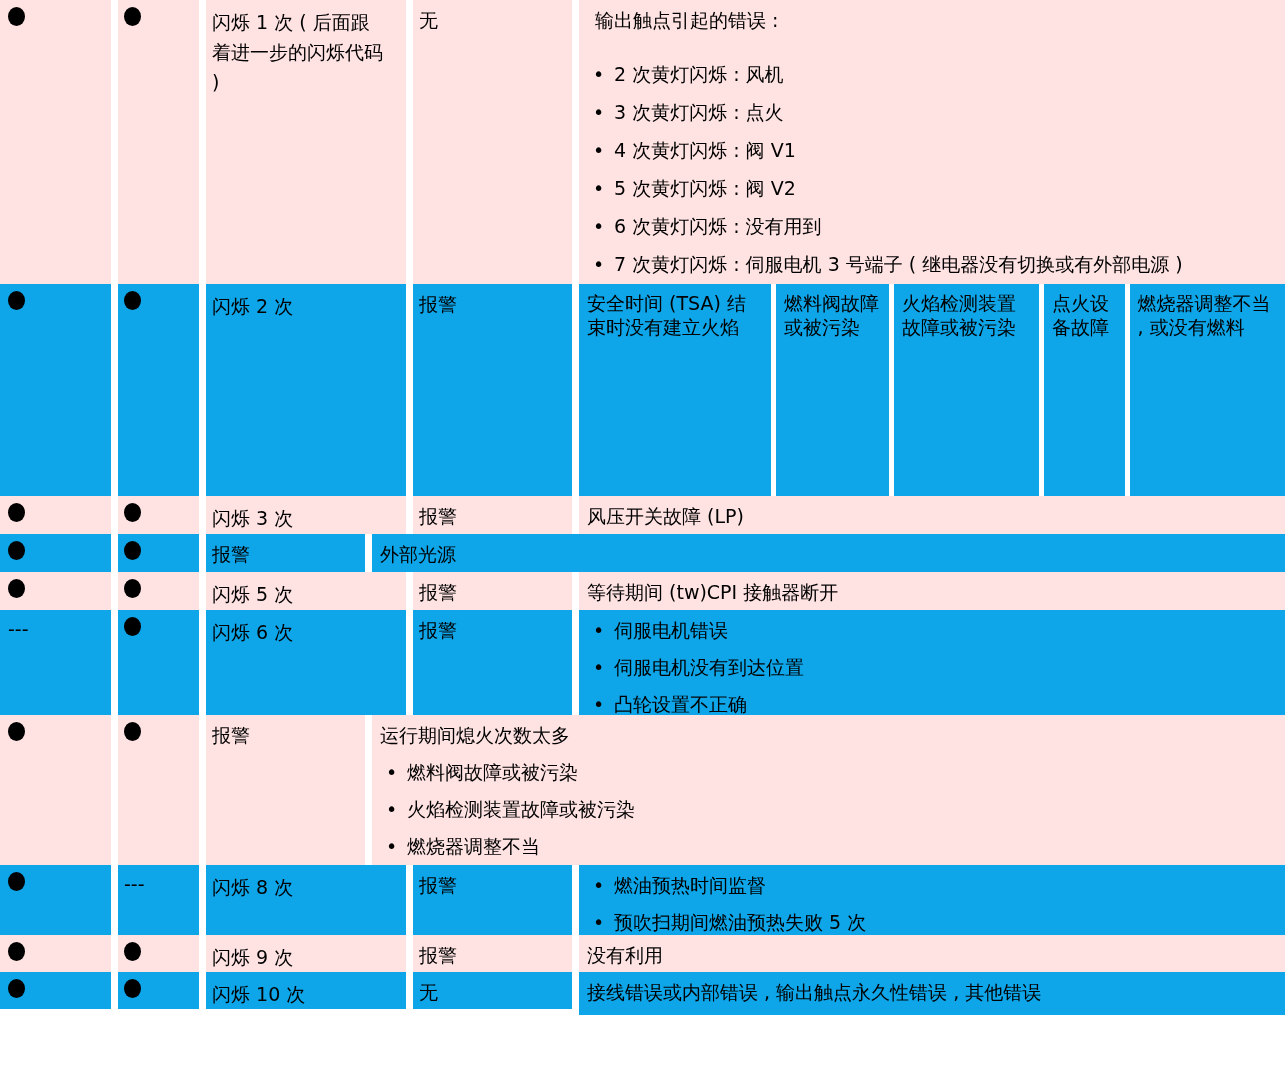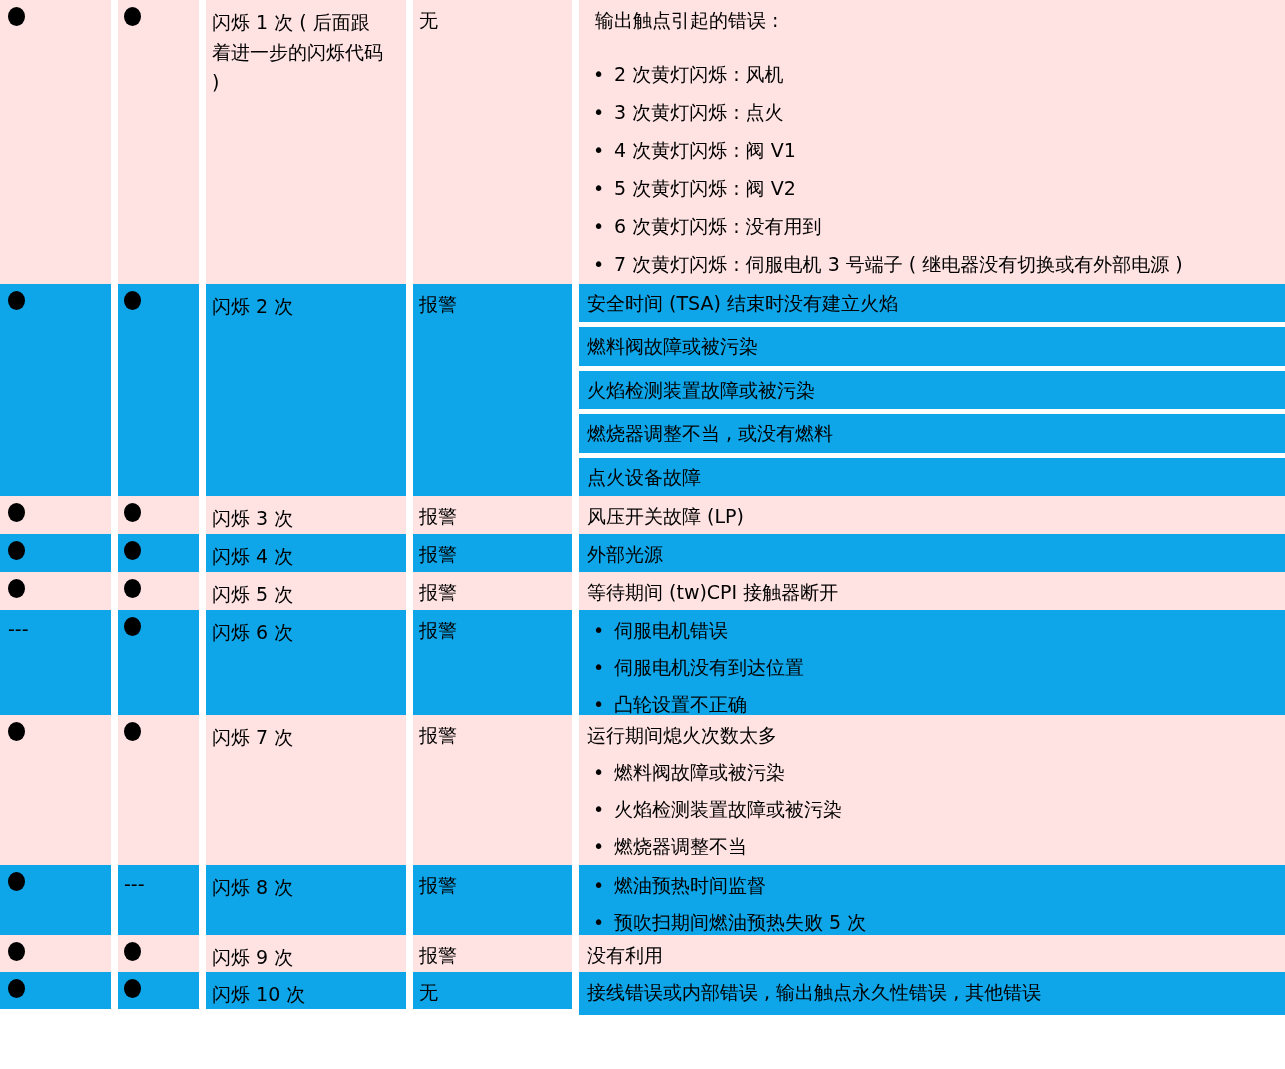--- a/index.html
+++ b/index.html
@@ -28,21 +28,21 @@
   .c3{width:200px;flex:0 0 200px;padding:7px 18px 0 6px;font-size:19px;line-height:30px;}
   .c4{width:159px;flex:0 0 159px;padding:7px 0 0 6px;font-size:19px;line-height:26px;}
   .c5{flex:1 1 auto;padding:8px 8px 0 8px;font-size:19px;line-height:24px;}
   
   .shade-light .cell,.shade-light .subcell{background:#ffe2e2;}
   .shade-dark .cell,.shade-dark .subcell{background:#0ea5e9;}
   
   .led-mark{font-size:19px;line-height:24px;}
   .led-mark.dot{display:inline-block;width:17px;height:19px;background:#000;border-radius:50%;}
   
-  .cell-stack{flex:1 1 auto;display:flex;flex-direction:column;gap:5px;background:#ffffff;}
+  .cell-stack{flex:1 1 auto;display:flex;flex-direction:row;gap:5px;background:#ffffff;}
   .subcell{flex:1 1 auto;box-sizing:border-box;padding:7px 8px 0 8px;font-size:19px;line-height:24px;}
   
   .intro{display:block;}
   .row-1 .intro{margin-bottom:30px;margin-left:8px;}
   .row-7 .intro{margin-bottom:13px;}
   .li{display:flex;margin-bottom:13px;}
   .row-1 .li{margin-bottom:14px;}
   .li .b{flex:0 0 27px;width:27px;padding-left:6px;box-sizing:border-box;}
 </style>
 </head>
@@ -86,37 +86,36 @@
 
   <div class="row shade-dark row-2">
     <div class="cell c1"><span class="led-mark dot"></span></div>
     <div class="cell c2"><span class="led-mark dot"></span></div>
     <div class="cell c3">闪烁 2 次</div>
     <div class="cell c4">报警</div>
     <div class="cell-stack">
       <div class="subcell">安全时间 (TSA) 结束时没有建立火焰</div>
       <div class="subcell">燃料阀故障或被污染</div>
       <div class="subcell">火焰检测装置故障或被污染</div>
+      <div class="subcell">点火设备故障</div>
       <div class="subcell">燃烧器调整不当 , 或没有燃料</div>
-      <div class="subcell">点火设备故障</div>
     </div>
   </div>
 
   <div class="row shade-light row-3">
     <div class="cell c1"><span class="led-mark dot"></span></div>
     <div class="cell c2"><span class="led-mark dot"></span></div>
     <div class="cell c3">闪烁 3 次</div>
     <div class="cell c4">报警</div>
     <div class="cell c5">风压开关故障 (LP)</div>
   </div>
 
   <div class="row shade-dark row-4">
     <div class="cell c1"><span class="led-mark dot"></span></div>
     <div class="cell c2"><span class="led-mark dot"></span></div>
-    <div class="cell c3">闪烁 4 次</div>
     <div class="cell c4">报警</div>
     <div class="cell c5">外部光源</div>
   </div>
 
   <div class="row shade-light row-5">
     <div class="cell c1"><span class="led-mark dot"></span></div>
     <div class="cell c2"><span class="led-mark dot"></span></div>
     <div class="cell c3">闪烁 5 次</div>
     <div class="cell c4">报警</div>
     <div class="cell c5">等待期间 (tw)CPI 接触器断开</div>
@@ -139,21 +138,20 @@
       <div class="li">
           <span class="b">•</span>
           <span>凸轮设置不正确</span>
         </div>
     </div>
   </div>
 
   <div class="row shade-light row-7">
     <div class="cell c1"><span class="led-mark dot"></span></div>
     <div class="cell c2"><span class="led-mark dot"></span></div>
-    <div class="cell c3">闪烁 7 次</div>
     <div class="cell c4">报警</div>
     <div class="cell c5">
       <span class="intro">运行期间熄火次数太多</span>
       <div class="li">
           <span class="b">•</span>
           <span>燃料阀故障或被污染</span>
         </div>
       <div class="li">
           <span class="b">•</span>
           <span>火焰检测装置故障或被污染</span>

